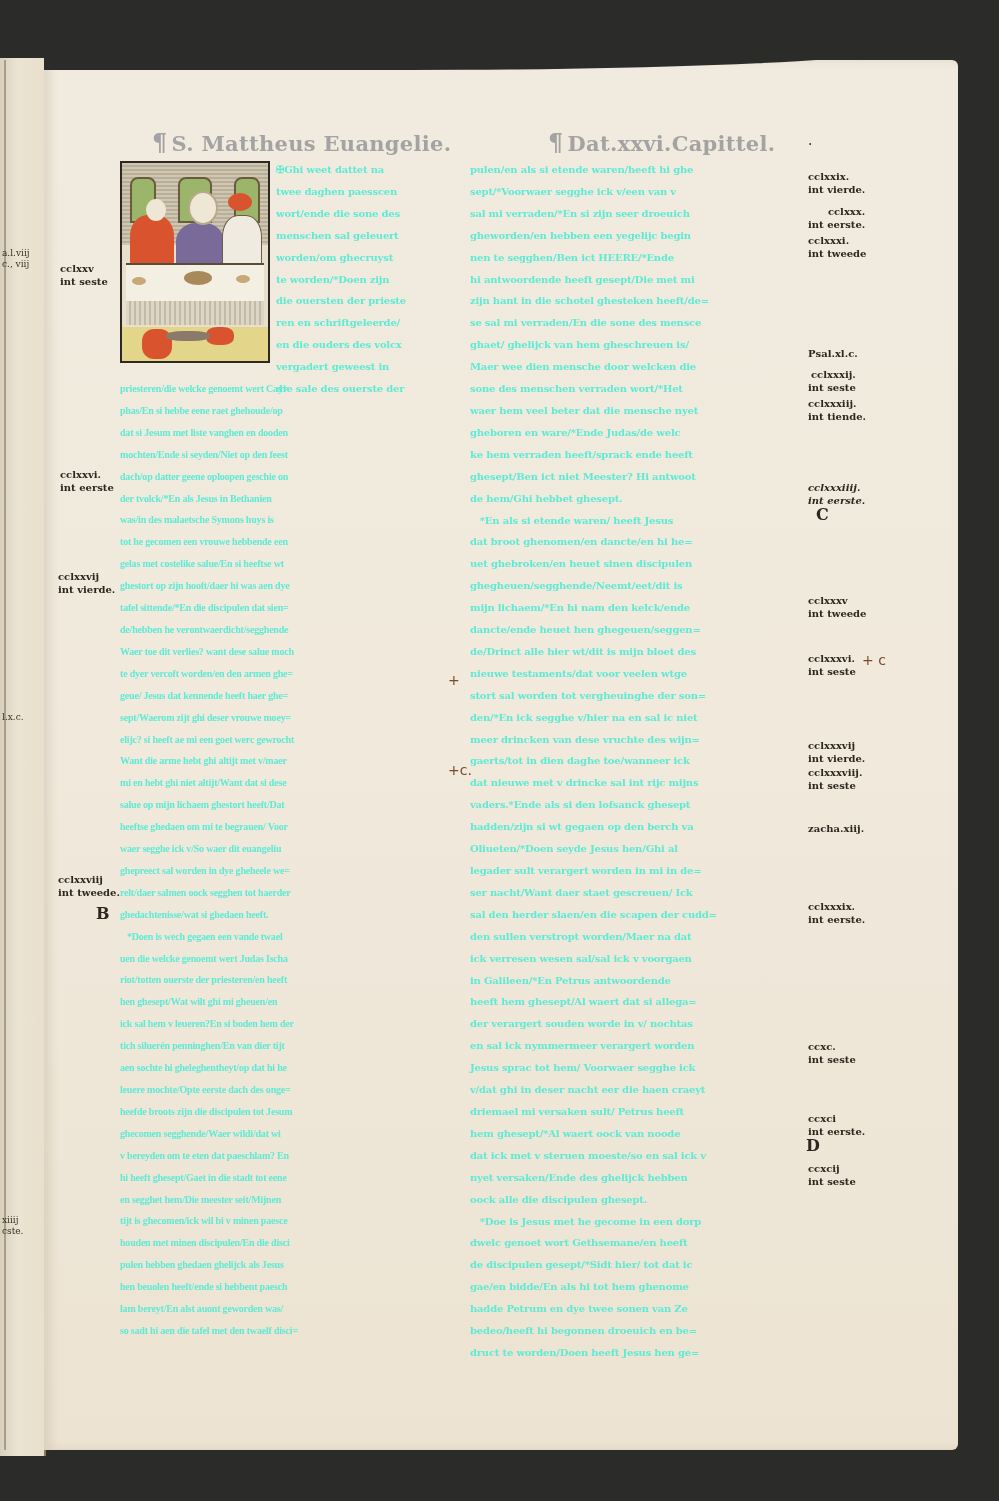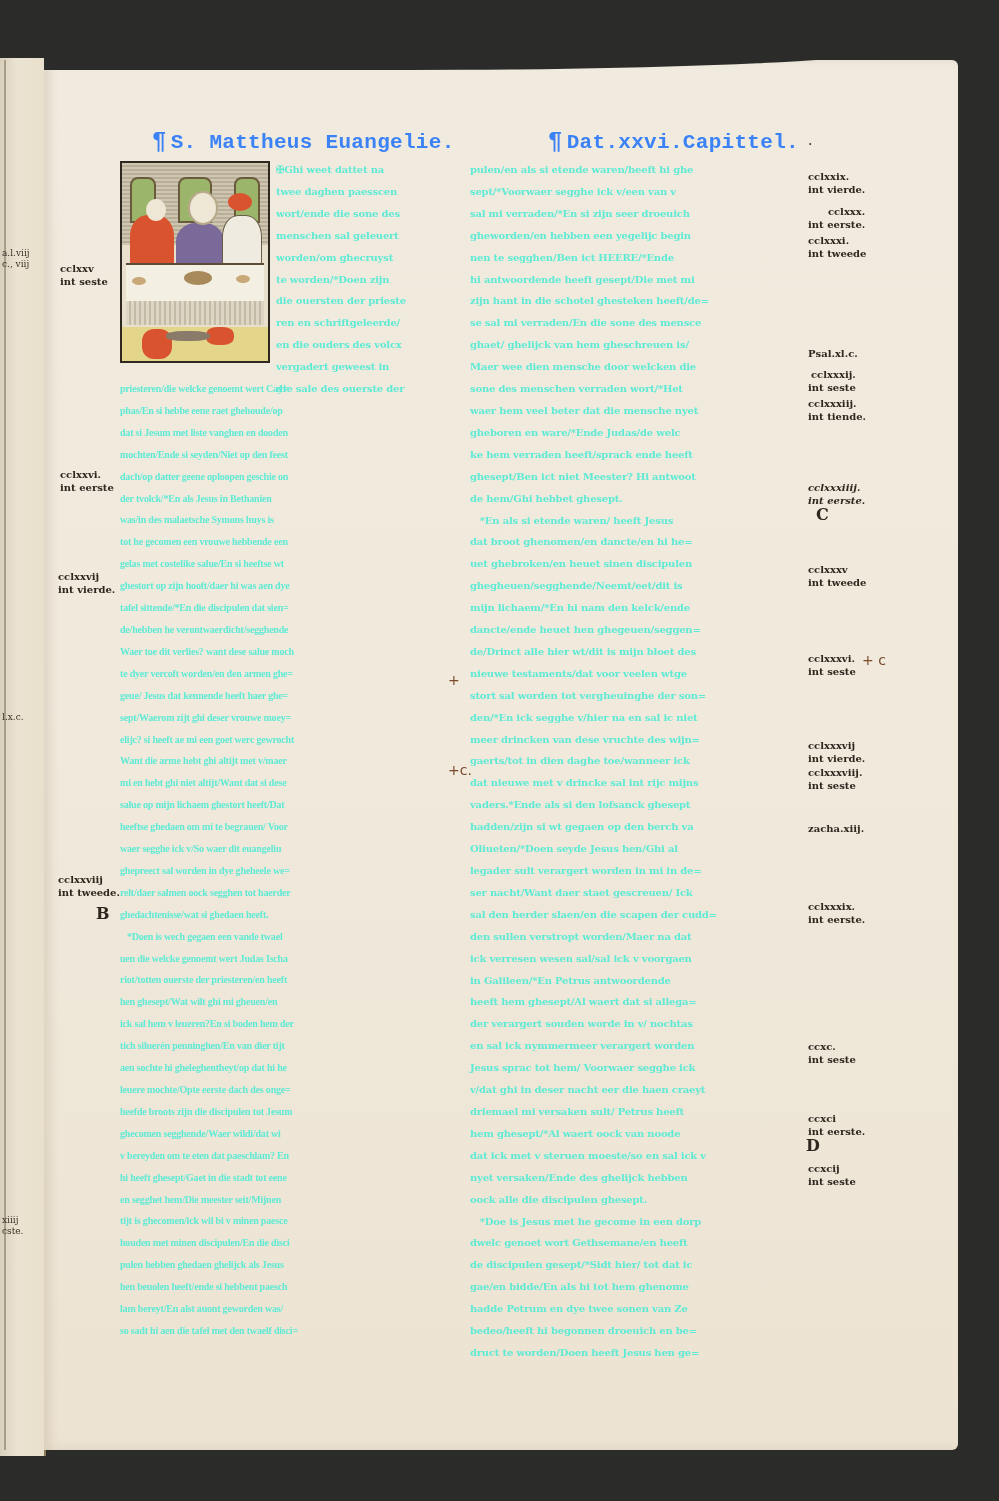--- a/index.html
+++ b/index.html
@@ -20,22 +20,22 @@
     position:absolute; left:44px; top:60px; width:914px; height:1390px;
     background:linear-gradient(180deg,#f1ebdf 0%,#f0e9dc 50%,#ece3d2 100%);
     border-radius:0 6px 6px 0;
     box-shadow: inset 6px 0 10px rgba(120,100,60,0.15);
   }
   .curve-top {
     position:absolute; left:44px; top:40px; width:914px; height:30px;
     background:#2b2b2a; border-radius:0 0 60% 0 / 0 0 100% 0;
   }
   .header {
-    position:absolute; top:128px; font-size:21px; font-weight:bold; color:#3b82f6;
-    letter-spacing:0.3px; white-space:nowrap;font-family:Liberation Mono, monospace;
+    position:absolute; top:128px; font-size:21px; font-weight:bold; color:#a3a3a3;
+    letter-spacing:0.3px; white-space:nowrap;
   }
   .header .pilcrow { font-size:24px; margin-right:4px; }
   .header-left { left:152px; }
   .header-right { left:548px; }
   .header-mark { position:absolute; left:808px; top:136px; font-size:14px; color:#3a3128; }
   .woodcut {
     position:absolute; left:120px; top:161px; width:150px; height:202px;
     border:2px solid #2e2820; box-sizing:border-box; overflow:hidden;
     background:#e8e0cc;
   }
@@ -133,21 +133,21 @@
 <div class="margin-note" style="left:808px;top:234px;">cclxxxi.
 int tweede</div>
 <div class="margin-note" style="left:808px;top:347px;">Psal.xl.c.</div>
 <div class="margin-note" style="left:808px;top:368px;text-align:right;">cclxxxij.
 int seste</div>
 <div class="margin-note" style="left:808px;top:397px;">cclxxxiij.
 int tiende.</div>
 <div class="margin-note" style="left:808px;top:481px;font-style:italic;">cclxxxiiij.
 int eerste.</div>
 <div class="manicule" style="left:816px;top:505px;">C</div>
-<div class="margin-note" style="left:808px;top:563px;">cclxxxv
+<div class="margin-note" style="left:808px;top:594px;">cclxxxv
 int tweede</div>
 <div class="margin-note" style="left:808px;top:652px;">cclxxxvi.
 int seste</div>
 <div class="margin-note" style="left:808px;top:739px;">cclxxxvij
 int vierde.</div>
 <div class="margin-note" style="left:808px;top:766px;">cclxxxviij.
 int seste</div>
 <div class="margin-note" style="left:808px;top:822px;">zacha.xiij.</div>
 <div class="margin-note" style="left:808px;top:900px;">cclxxxix.
 int eerste.</div>

